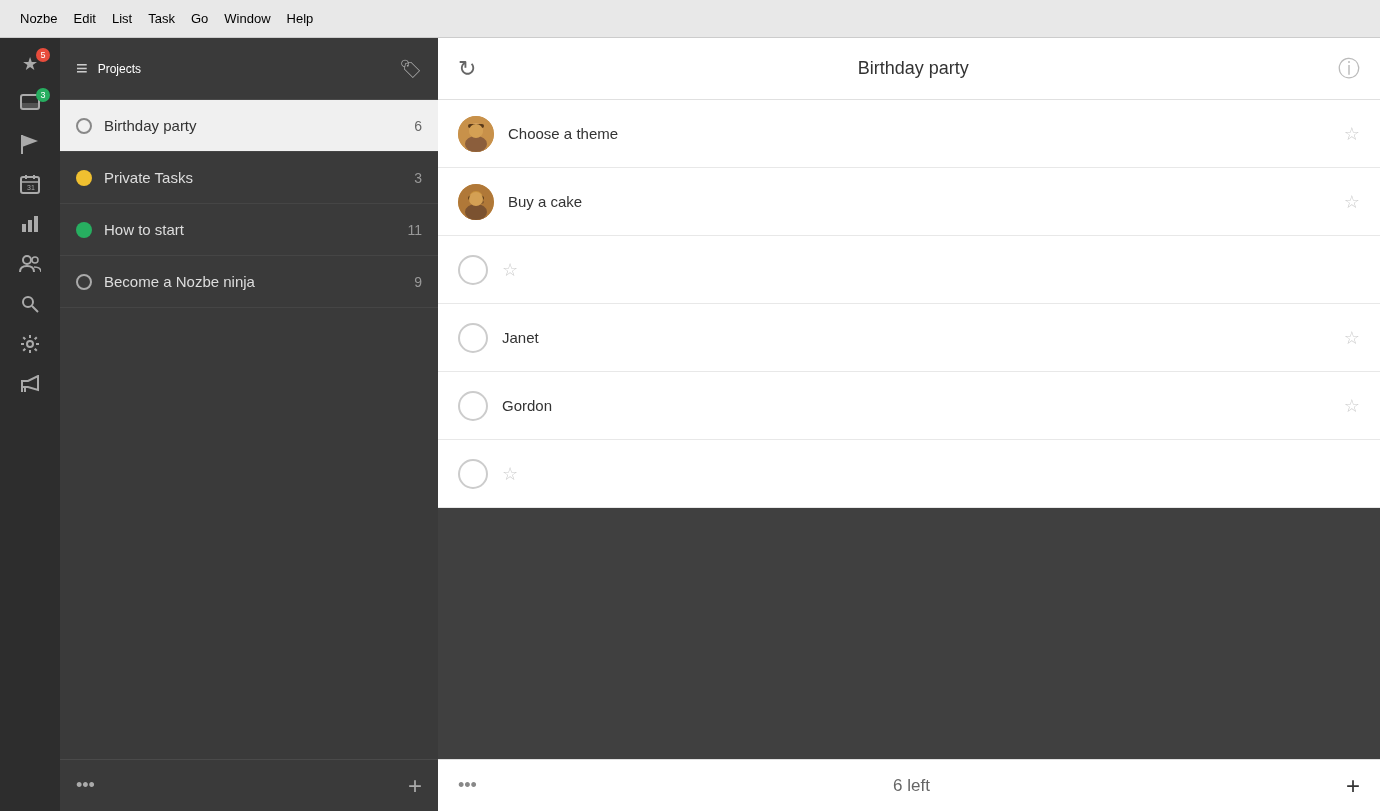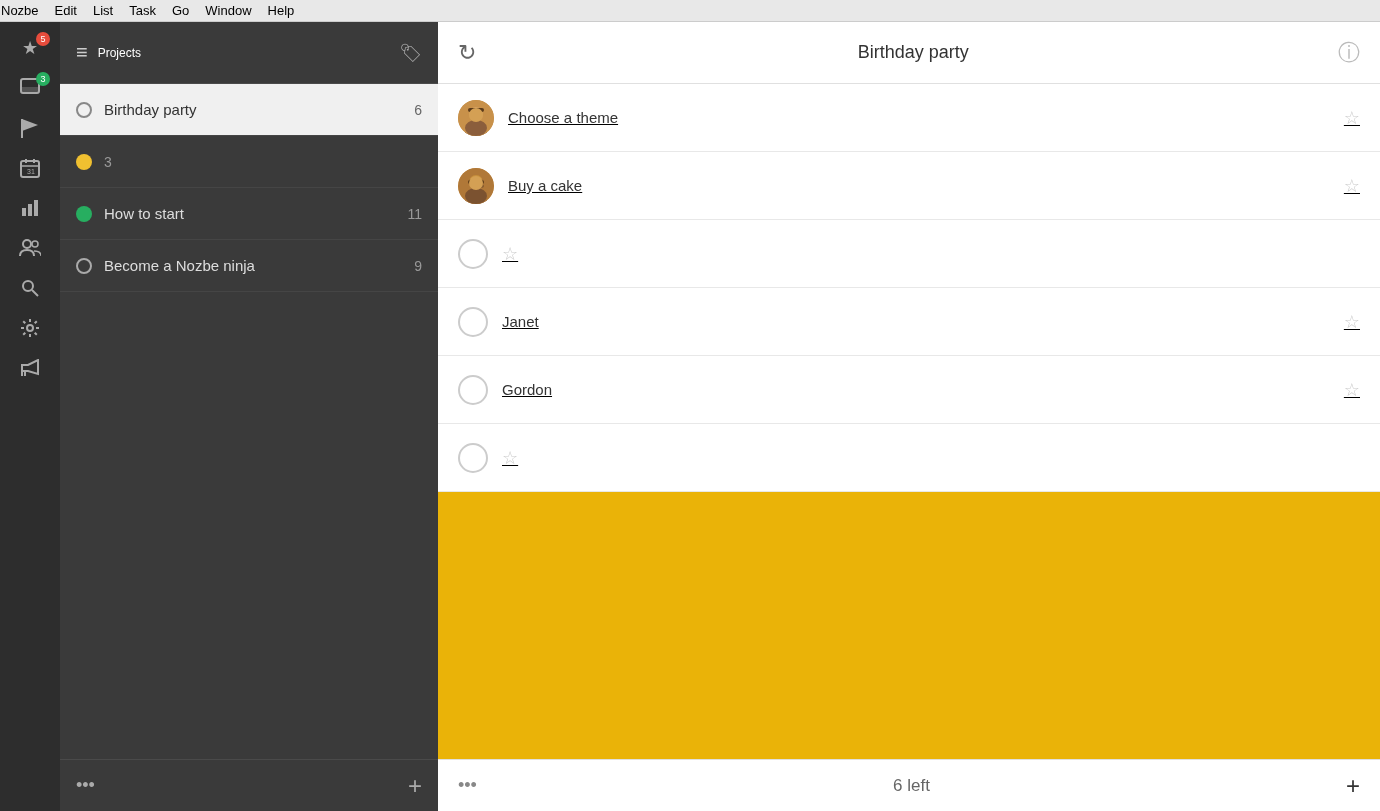--- a/index.html
+++ b/index.html
@@ -1,24 +1,24 @@
 <!DOCTYPE html>
 <html><head>
   <meta charset="utf-8">
   <style>
     * { margin: 0; padding: 0; box-sizing: border-box; }
     body { font-family: -apple-system, BlinkMacSystemFont, 'Segoe UI', sans-serif; width: 1380px; height: 811px; overflow: hidden; display: flex; flex-direction: column; }
 
     
     .menubar {
-      height: 22px;
+      height: 38px;
       background: #e8e8e8;
       display: flex;
       align-items: center;
-      padding: 0 1px;
+      padding: 0 20px;
       gap: 16px;
       font-size: 13px;
       color: #000;
       border-bottom: 1px solid #ccc;
       flex-shrink: 0;
     }
     .menubar span { cursor: default; }
 
     
     .main-layout {
@@ -180,22 +180,21 @@
     .content-header-info {
       color: #999;
       font-size: 20px;
       cursor: pointer;
     }
 
     
     .task-list {
       flex: 1;
       overflow-y: auto;
-      background: #eab308;
-      text-decoration: underline;
+      background: #404040;
     }
     .task-item {
       display: flex;
       align-items: center;
       padding: 0 20px;
       height: 68px;
       background: #fff;
       border-bottom: 1px solid #e8e8e8;
       gap: 14px;
       cursor: pointer;
@@ -363,20 +362,21 @@
     </div>
 
     <div class="project-item active">
       <div class="project-dot gray"></div>
       <span class="project-name">Birthday party</span>
       <span class="project-count">6</span>
     </div>
 
     <div class="project-item">
       <div class="project-dot yellow"></div>
+      <span class="project-name">Private Tasks</span>
       <span class="project-count">3</span>
     </div>
 
     <div class="project-item">
       <div class="project-dot green"></div>
       <span class="project-name">How to start</span>
       <span class="project-count">11</span>
     </div>
 
     <div class="project-item">

